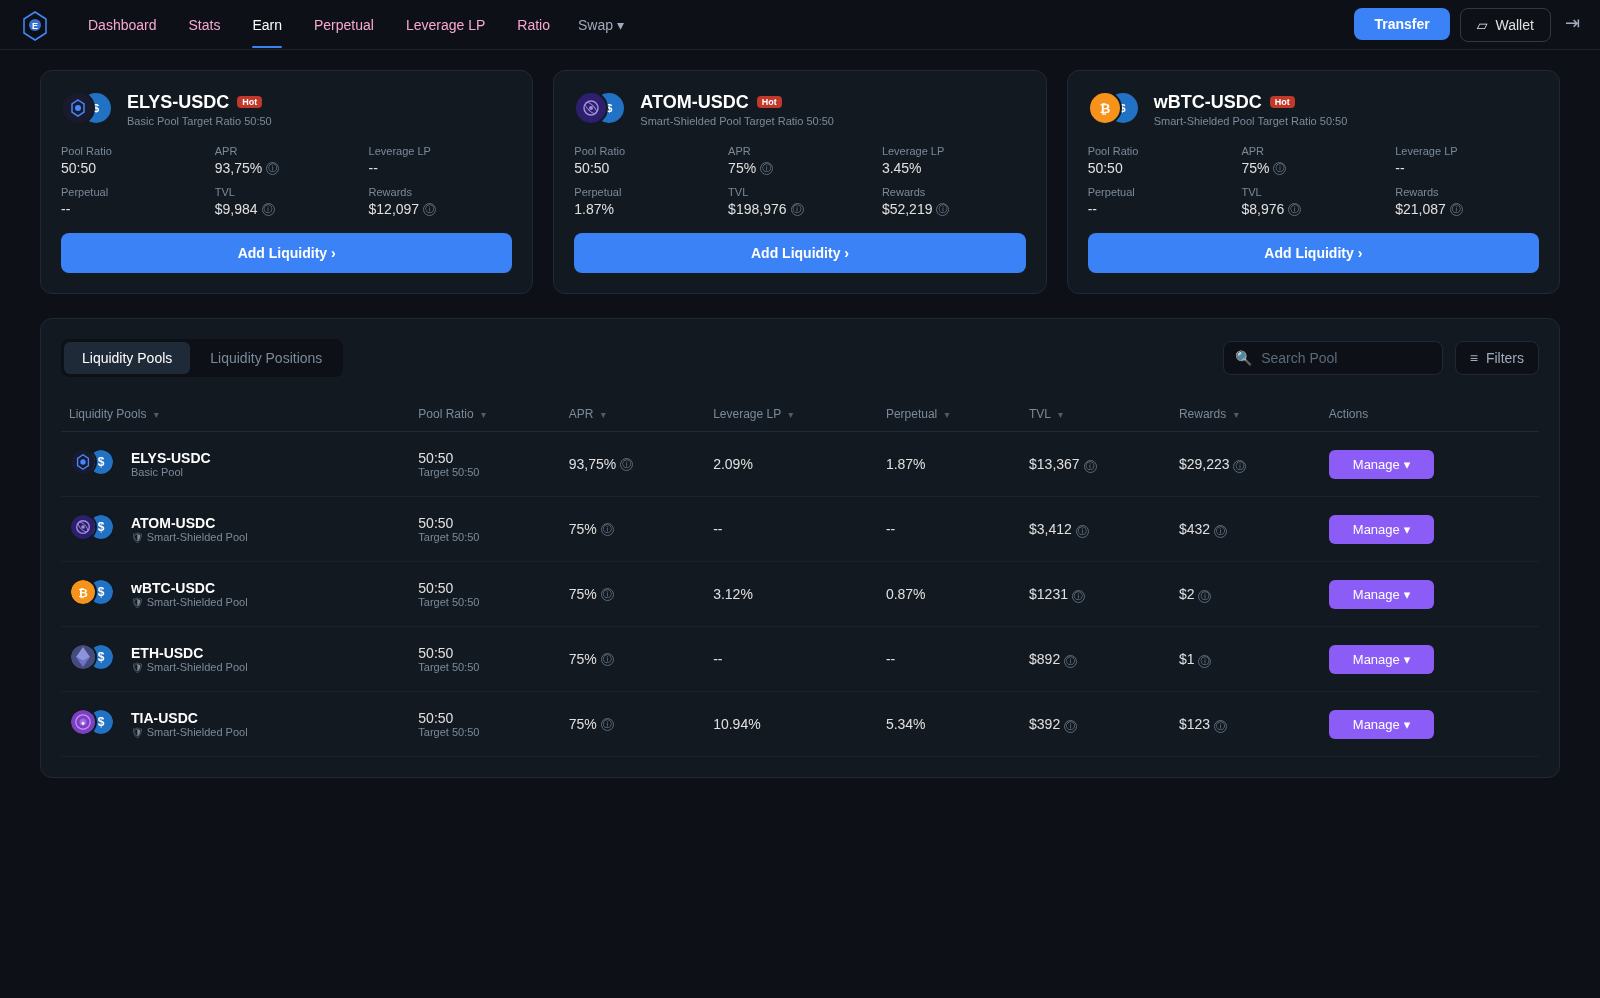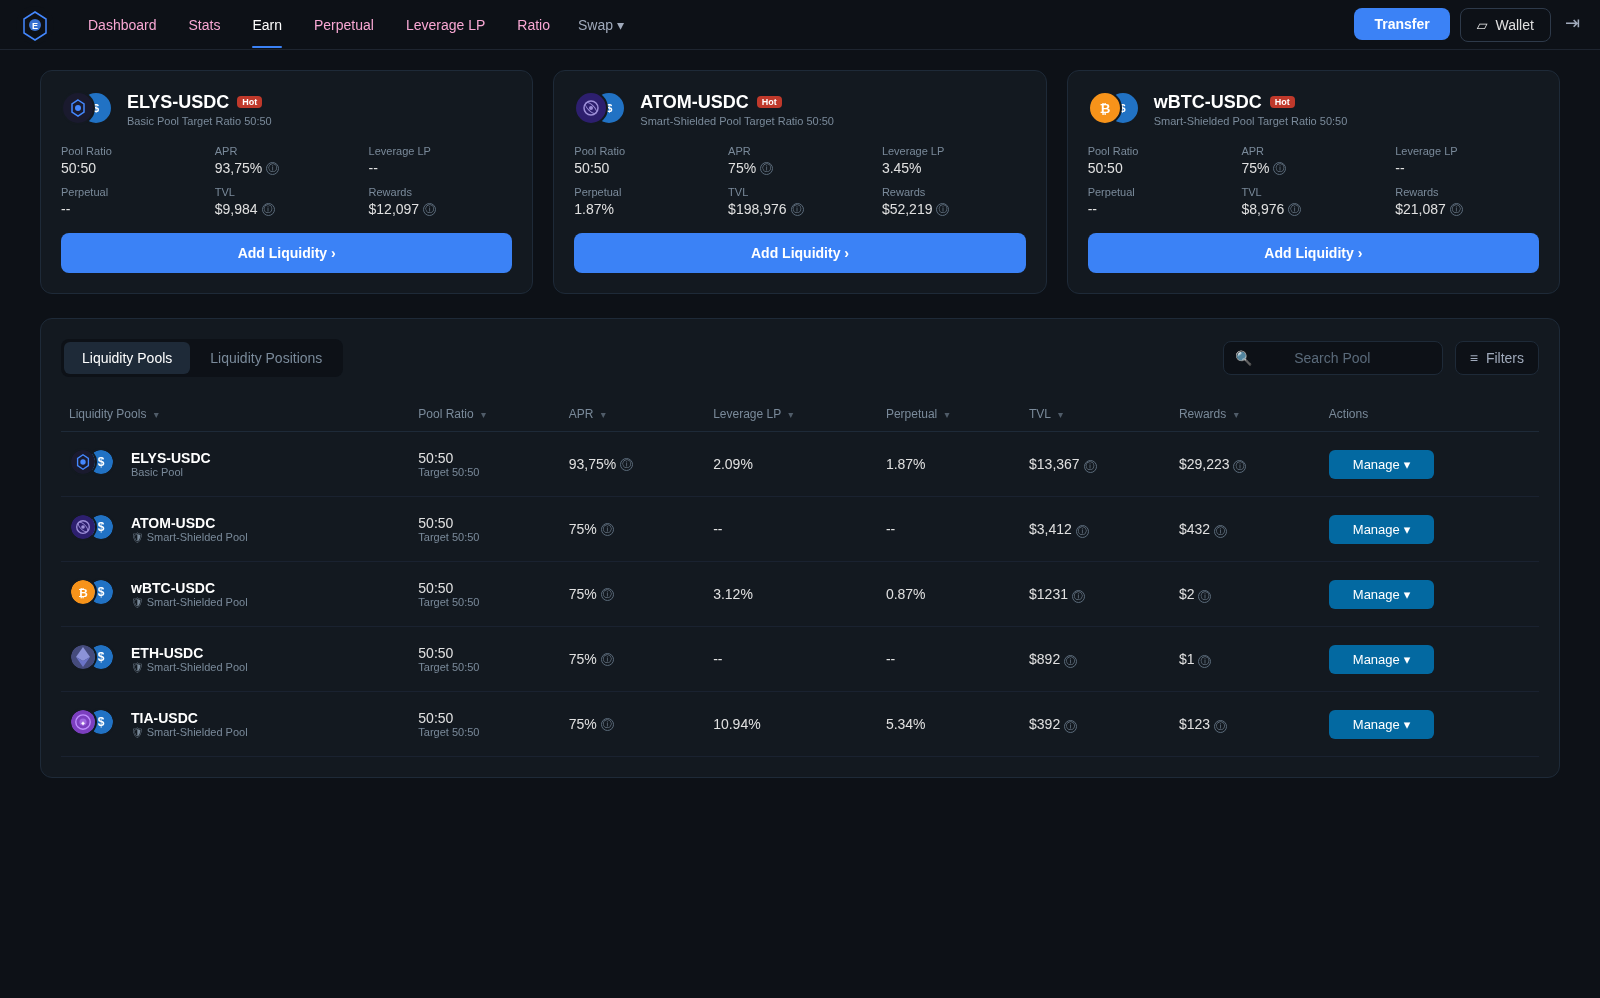--- a/index.html
+++ b/index.html
@@ -267,21 +267,20 @@
       gap: 8px;
       width: 220px;
     }
     .search-box input {
       background: transparent;
       border: none;
       outline: none;
       color: #e0e0e0;
       font-size: 14px;
       width: 100%;
-      margin-left: 33px;
     }
     .search-box input::placeholder { color: #5a6a7a; }
     .btn-filters {
       display: flex;
       align-items: center;
       gap: 8px;
       background: #0d1117;
       border: 1px solid #1e2a38;
       border-radius: 8px;
       padding: 8px 14px;
@@ -336,21 +335,21 @@
     }
     .pool-token-icon:first-child { left: 0; z-index: 2; }
     .pool-token-icon:last-child { left: 18px; z-index: 1; }
     .pool-name { font-weight: 600; color: #fff; font-size: 14px; }
     .pool-type { font-size: 11px; color: #7a8a9a; display: flex; align-items: center; gap: 3px; }
     .shield-icon { font-size: 10px; }
     .ratio-cell .ratio-main { font-weight: 500; }
     .ratio-cell .ratio-target { font-size: 11px; color: #7a8a9a; }
     .apr-cell { display: flex; align-items: center; gap: 4px; }
     .btn-manage {
-      background: #0369a1;
+      background: #8b5cf6;
       color: #fff;
       border: none;
       border-radius: 6px;
       padding: 7px 24px;
       font-size: 13px;
       font-weight: 500;
       cursor: pointer;
       display: flex;
       align-items: center;
       gap: 4px;

